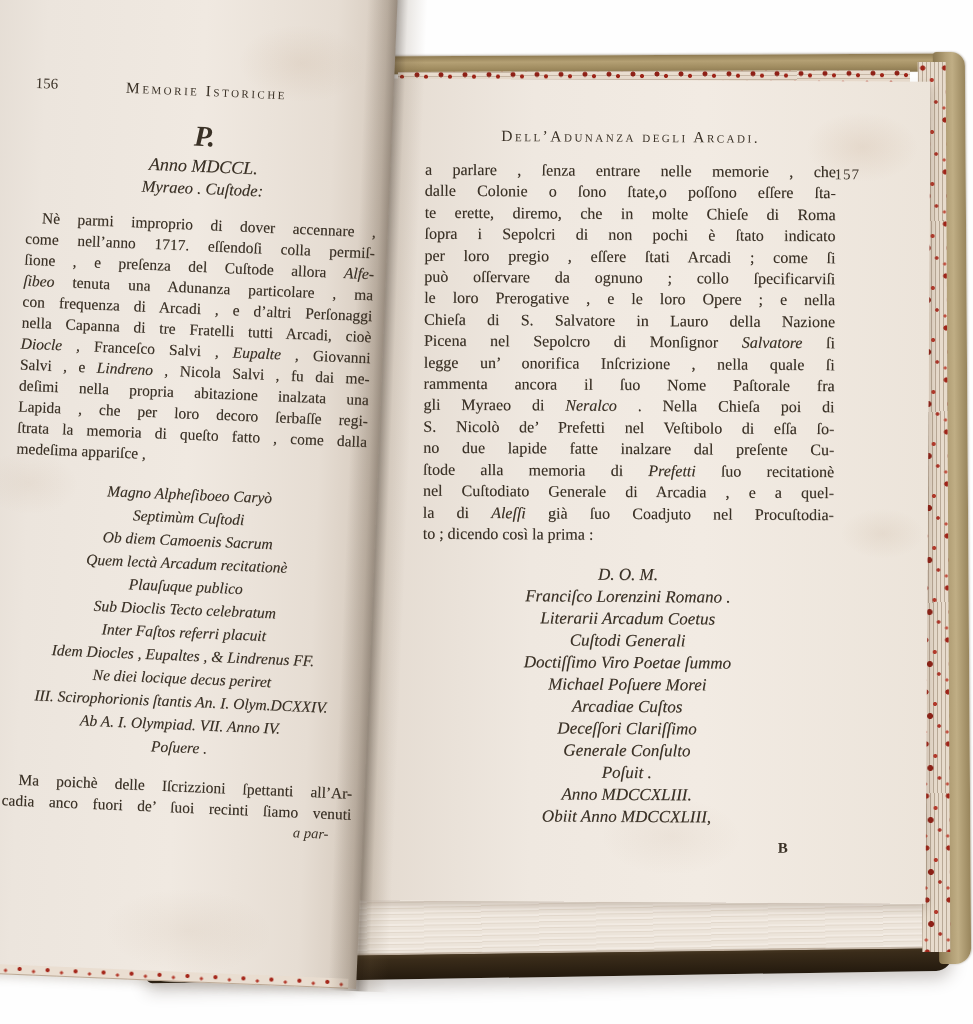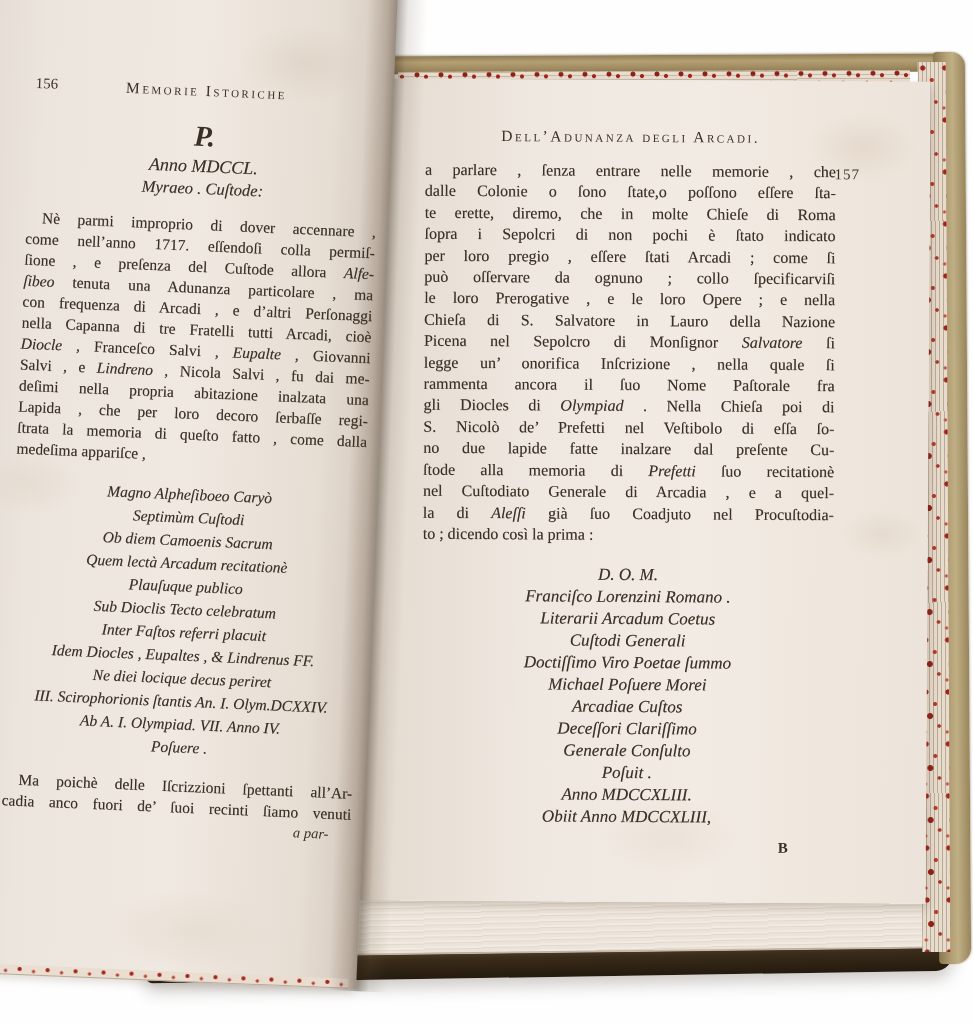--- a/index.html
+++ b/index.html
@@ -163,21 +163,21 @@
         <div class="tl a-j"><span>dalle Colonie o ſono ſtate,o poſſono eſſere ſta-</span></div>
         <div class="tl a-j"><span>te erette, diremo, che in molte Chieſe di Roma</span></div>
         <div class="tl a-j"><span>ſopra i Sepolcri di non pochi è ſtato indicato</span></div>
         <div class="tl a-j"><span>per loro pregio , eſſere ſtati Arcadi ; come ſi</span></div>
         <div class="tl a-j"><span>può oſſervare da ognuno ; collo ſpecificarviſi</span></div>
         <div class="tl a-j"><span>le loro Prerogative , e le loro Opere ; e nella</span></div>
         <div class="tl a-j"><span>Chieſa di S. Salvatore in Lauro della Nazione</span></div>
         <div class="tl a-j"><span>Picena nel Sepolcro di Monſignor </span><span class="it">Salvatore</span><span> ſi</span></div>
         <div class="tl a-j"><span>legge un’ onorifica Inſcrizione , nella quale ſi</span></div>
         <div class="tl a-j"><span>rammenta ancora il ſuo Nome Paſtorale fra</span></div>
-        <div class="tl a-j"><span>gli Diocles di </span><span class="it">Olympiad</span><span> . Nella Chieſa poi di</span></div>
+        <div class="tl a-j"><span>gli Myraeo di </span><span class="it">Neralco</span><span> . Nella Chieſa poi di</span></div>
         <div class="tl a-j"><span>S. Nicolò de’ Prefetti nel Veſtibolo di eſſa ſo-</span></div>
         <div class="tl a-j"><span>no due lapide fatte inalzare dal preſente Cu-</span></div>
         <div class="tl a-j"><span>ſtode alla memoria di </span><span class="it">Prefetti</span><span> ſuo recitationè</span></div>
         <div class="tl a-j"><span>nel Cuſtodiato Generale di Arcadia , e a quel-</span></div>
         <div class="tl a-j"><span>la di </span><span class="it">Aleſſi</span><span> già ſuo Coadjuto nel Procuſtodia-</span></div>
         <div class="tl a-l"><span>to ; dicendo così la prima :</span></div>
       </div>
     <div class="epitaph">
         <div class="tl a-c"><span class="it">D. O. M.</span></div>
         <div class="tl a-c"><span class="it">Franciſco Lorenzini Romano .</span></div>

